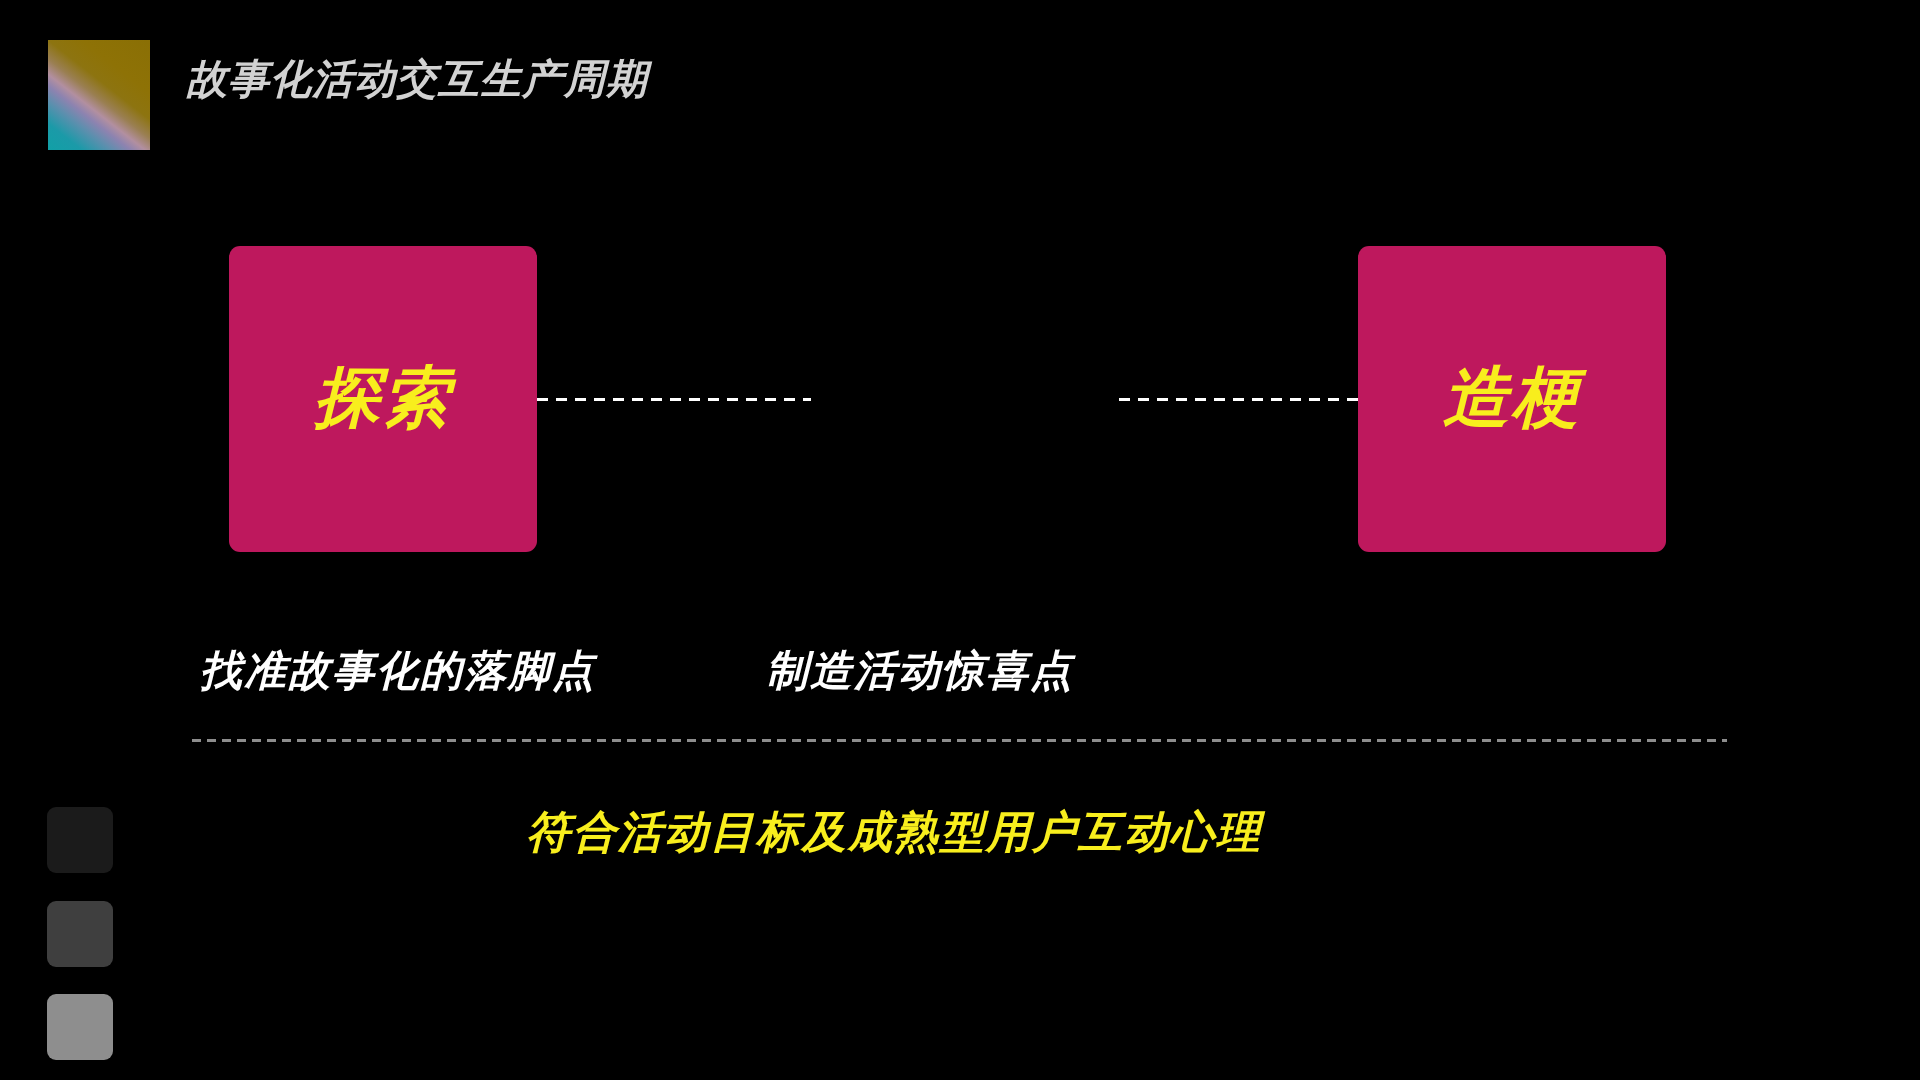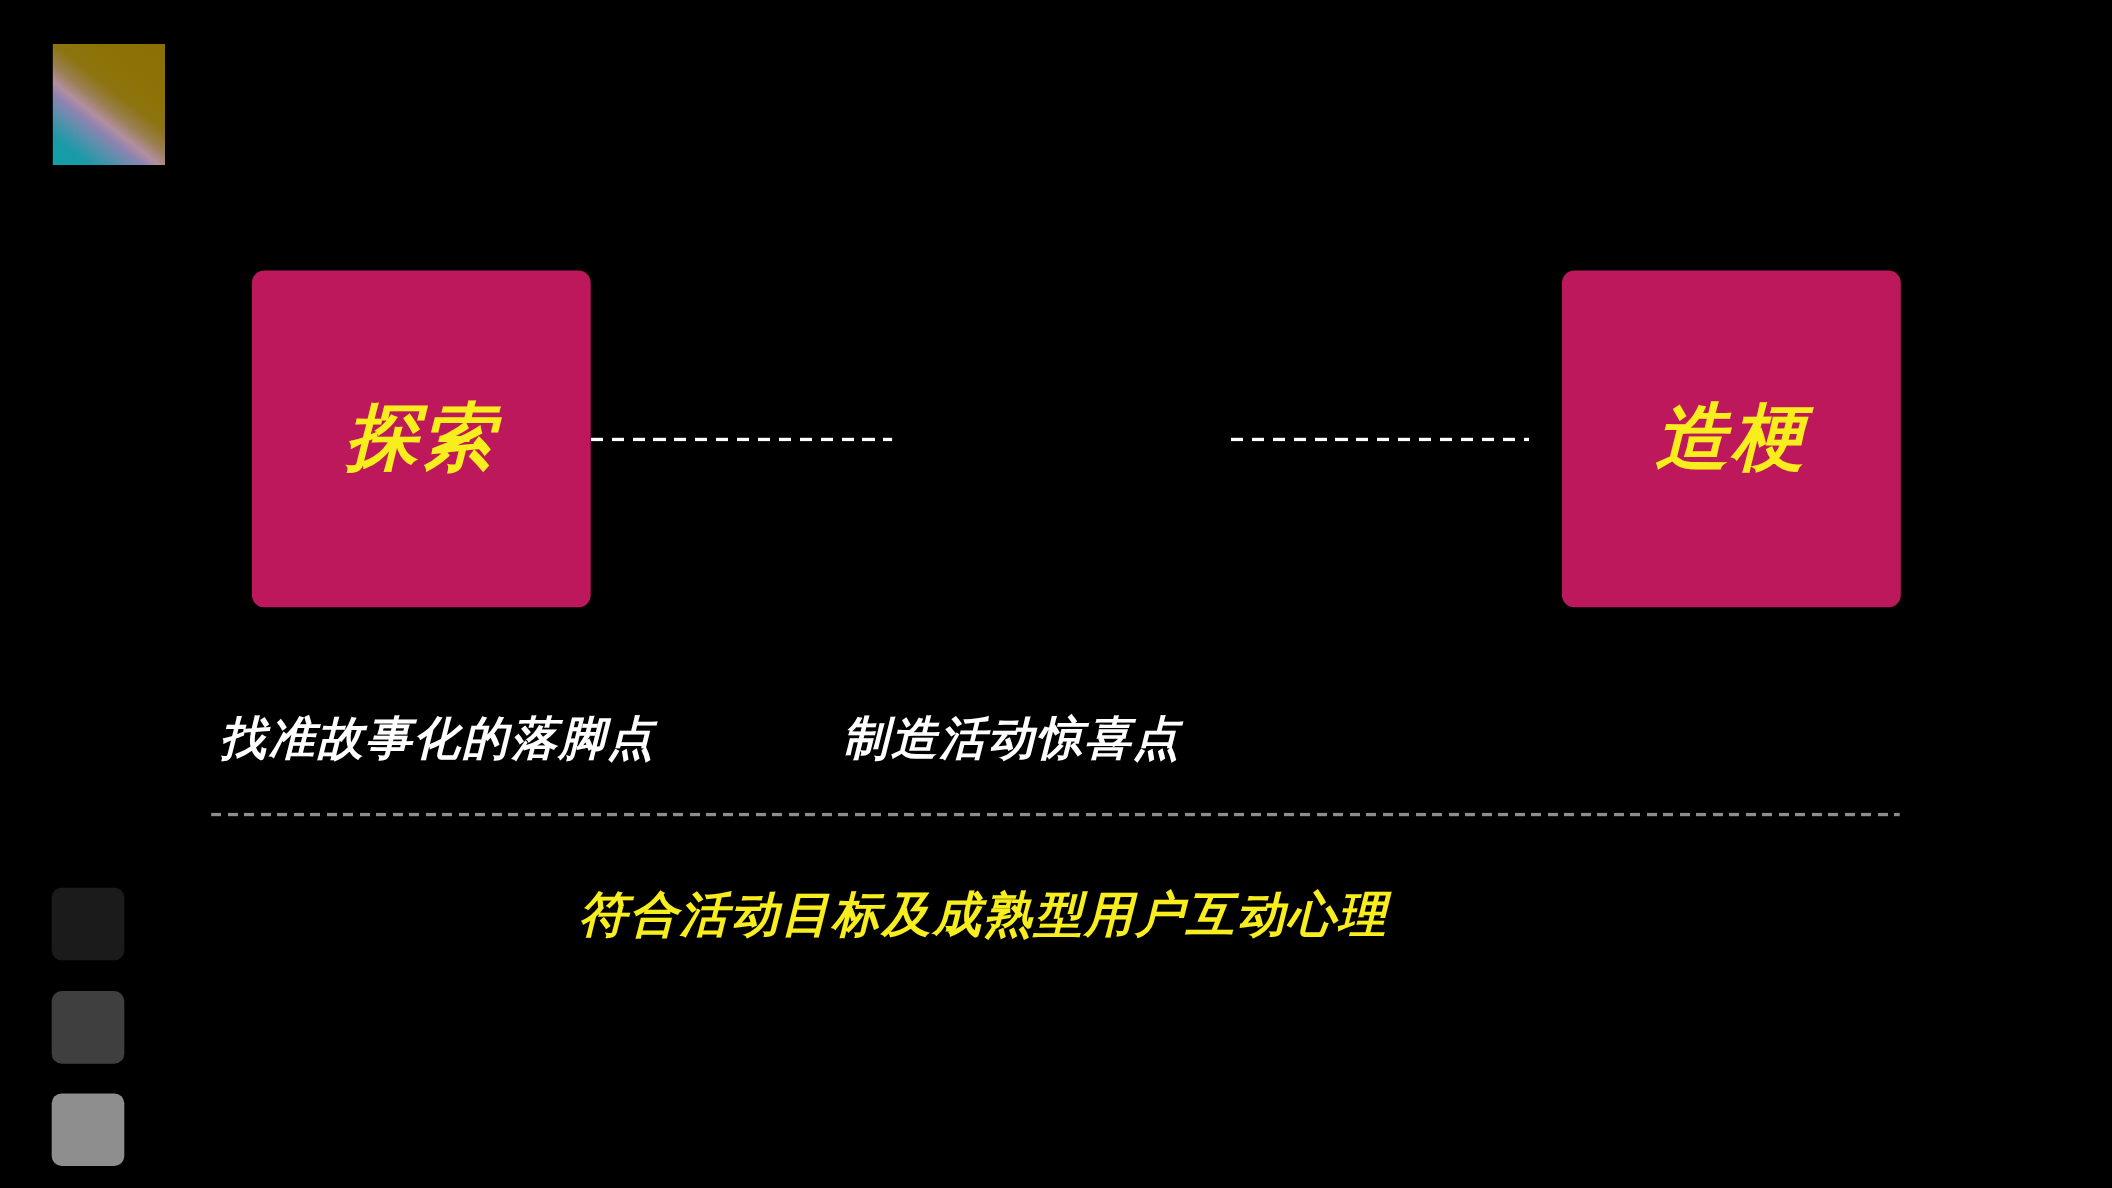--- a/index.html
+++ b/index.html
@@ -76,21 +76,21 @@
     height: 306px;
     background: #be185d;
     border-radius: 11px;
     display: flex;
     align-items: center;
     justify-content: center;
   }
 
   .stage-box.pos-0 { left: 229px; }
   .stage-box.pos-1 { left: 811px; }
-  .stage-box.pos-2 { left: 1420px; }
+  .stage-box.pos-2 { left: 1358px; }
 
   .stage-label {
     font-size: 66px;
     font-weight: bold;
     font-style: italic;
     color: #f8ee1d;
     letter-spacing: 3px;
     line-height: 1;
     white-space: nowrap;
     transform: translateY(-2px);
@@ -191,20 +191,21 @@
   .swatch.sw-1 { top: 94px;  background: #3f3f3f; }
   .swatch.sw-2 { top: 187px; background: #8e8e8e; }
 </style>
 </head>
 <body>
 
 <div id="slide">
 
   <div id="header">
     <div id="brand-logo"></div>
+    <div id="slide-title">故事化活动交互生产周期</div>
   </div>
 
   <div id="flow-row">
 
     <div class="stage-box pos-0">
       <span class="stage-label">探索</span>
     </div>
 
     <div class="connector conn-0"></div>
 

